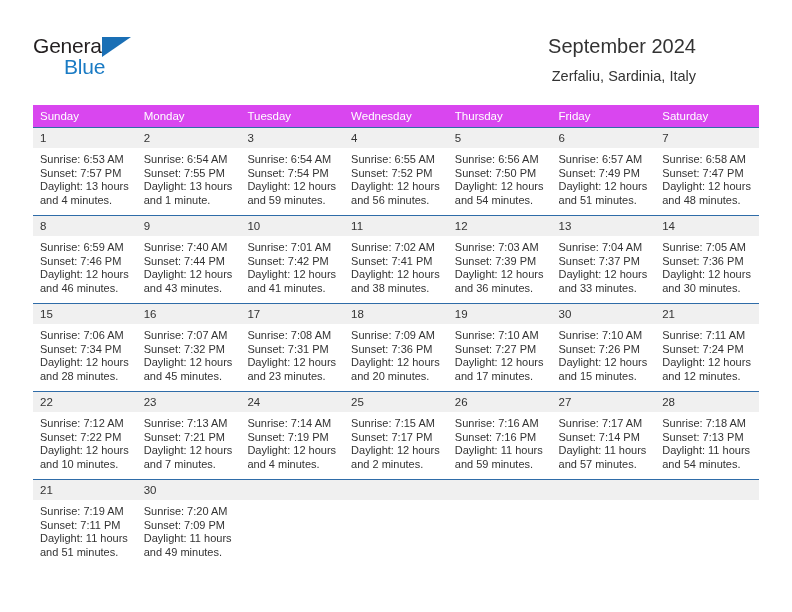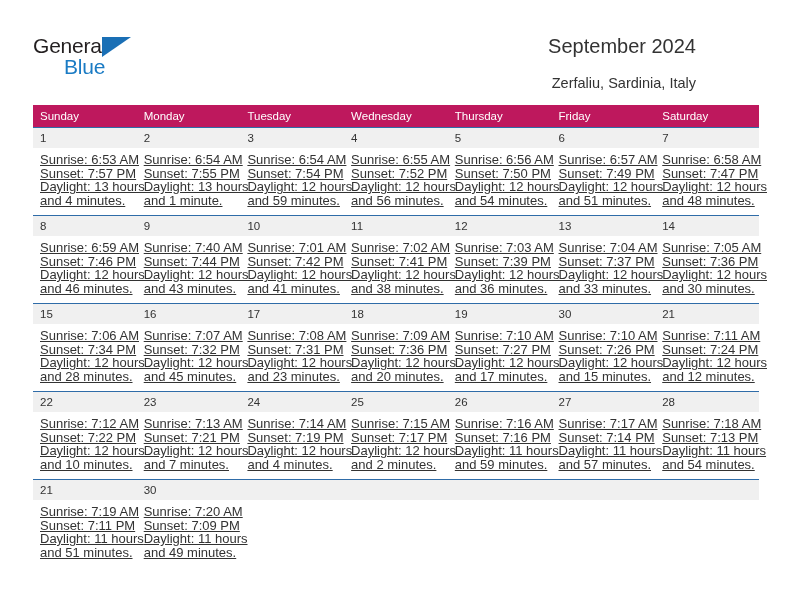--- a/index.html
+++ b/index.html
@@ -73,35 +73,35 @@
     font-size: 20px;
     color: #333333;
     line-height: 31px;
     white-space: nowrap;
     font-weight: normal;
   }
   .cal-subtitle {
     font-size: 14.5px;
     color: #333333;
     line-height: 19px;
-    margin-top: 12px;
+    margin-top: 5px;
     white-space: nowrap;
   }
 
   
   .calendar {
     position: absolute;
     left: 33px;
     top: 105px;
     width: 726px;
     border-collapse: collapse;
     table-layout: fixed;
   }
   .calendar th {
-    background: #be185d;
+    background: #d946ef;
     color: #ffffff;
     font-size: 11.5px;
     font-weight: normal;
     text-align: left;
     padding: 5px 0 5px 7px;
     height: 11px;
     border: none;
     margin-top: 32px;
   }
   .calendar td {
@@ -115,24 +115,23 @@
   .daynum {
     background: #f0f0f0;
     font-size: 11.5px;
     color: #333333;
     padding: 4px 0 4px 7px;
     height: 12px;
     line-height: 12px;
   }
   .daybody {
     padding: 5px 6px 0 7px;
-    font-size: 13px;
+    font-size: 11px;
     line-height: 13.6px;
     color: #333333;
-    text-decoration: underline;
   }
   .daybody div {
     white-space: nowrap;
   }
   td.empty .daynum {
     background: #f0f0f0;
   }
 </style>
 </head>
 <body>

